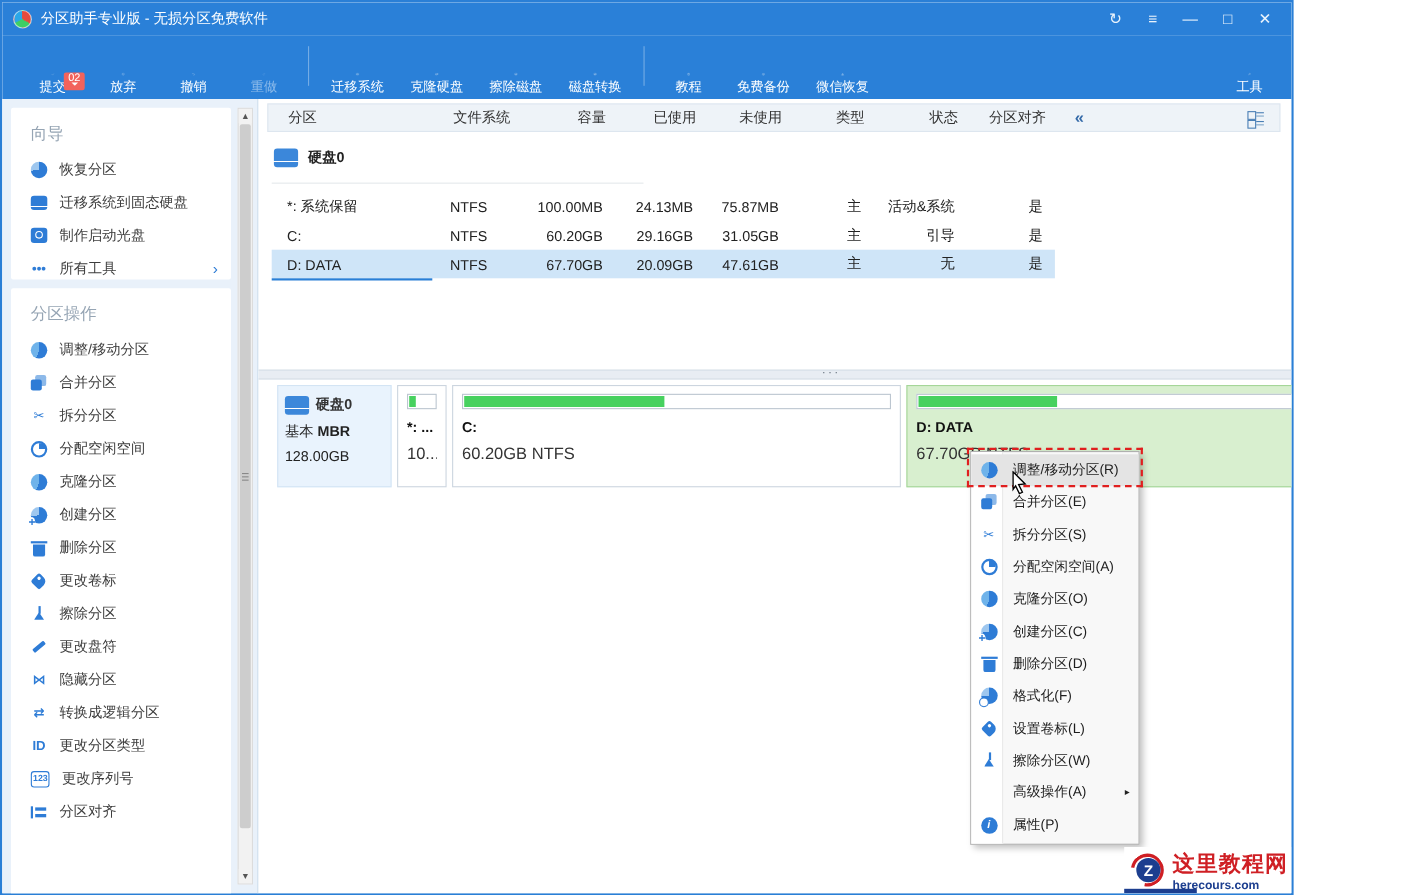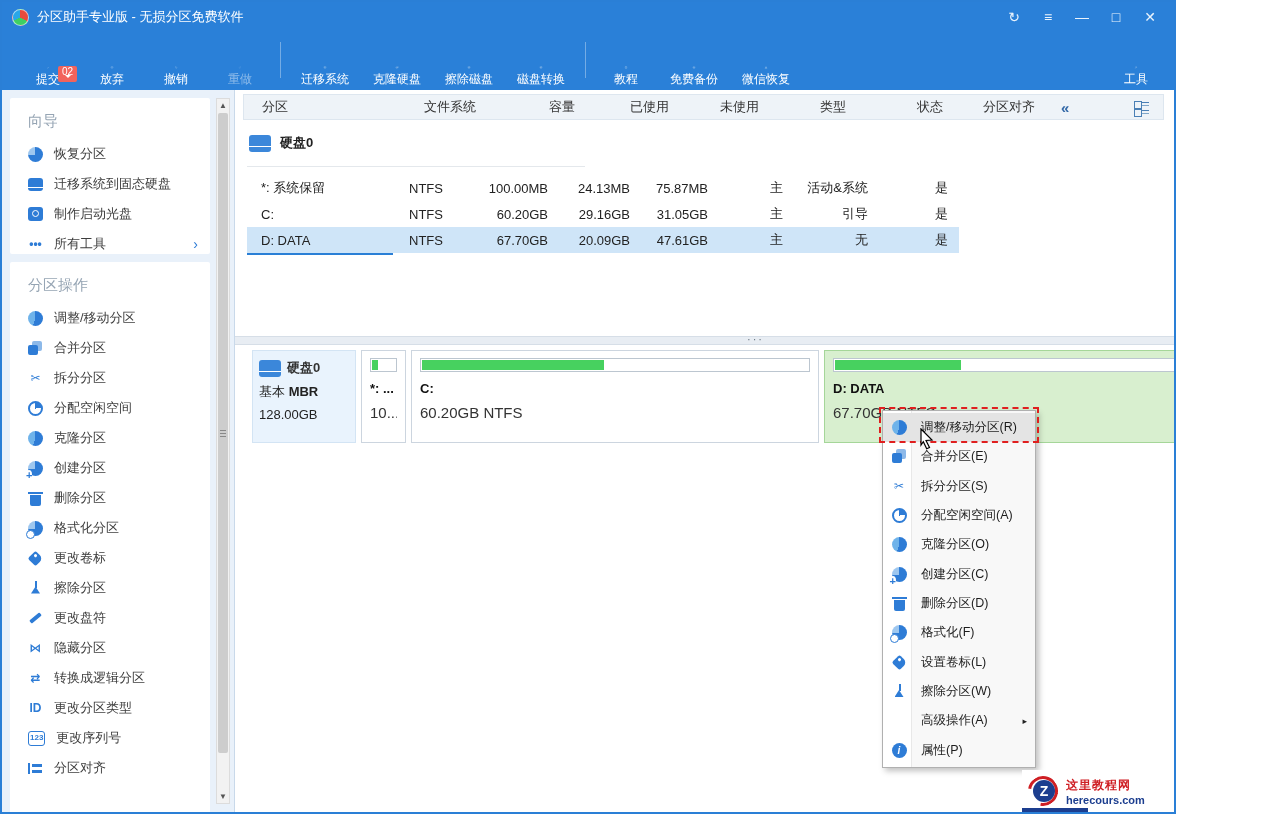--- a/index.html
+++ b/index.html
@@ -42,21 +42,21 @@
   .sb { position:absolute; right:4px; top:8px; width:14px; height:706px; background:#f2f2f2; border:1px solid #dcdcdc; }
   .sb-arrow { position:absolute; left:0; width:12px; height:13px; color:#555; font-size:8px; text-align:center; line-height:13px; background:#f2f2f2; }
   .sb-arrow.up { top:0; }
   .sb-arrow.down { bottom:0; }
   .sb-thumb { position:absolute; left:1px; top:14px; width:10px; height:640px; background:#cdcdcd; border-radius:2px; }
   .sb-grip { position:absolute; left:2px; top:320px; width:6px; height:1px; background:#888; box-shadow:0 3px 0 #888,0 -3px 0 #888; }
 
   
   .main { position:relative; flex:1; background:#fff; }
   .grid-header { position:absolute; left:8px; right:10px; top:4px; height:26px; background:#eef3f8; border:1px solid #dde6ef; display:flex; align-items:center; font-size:13px; color:#333; }
-  .gh-cols { display:grid; grid-template-columns:150px 75px 80px 82px 78px 75px 85px 80px; margin-left:6px;gap:12px; }
+  .gh-cols { display:grid; grid-template-columns:150px 75px 80px 82px 78px 75px 85px 80px; margin-left:6px; }
   .gh-cols span { padding-right:4px; text-align:right; }
   .gh-cols span:nth-child(1), .gh-cols span:nth-child(2) { text-align:left; padding-left:12px; }
   .gh-collapse { margin-left:22px; color:#3369a8; font-size:15px; font-weight:bold; }
   .gh-view { position:absolute; right:14px; top:6px; width:15px; height:14px; }
   .gh-view:before { content:""; position:absolute; left:0; top:0; width:6px; height:6px; border:1px solid #4a7fb5; }
   .gh-view:after { content:""; position:absolute; left:0; top:8px; width:6px; height:6px; border:1px solid #4a7fb5; }
   .gh-view .ln { position:absolute; left:8px; top:1px; width:7px; height:1px; background:#4a7fb5; box-shadow:0 3px 0 #7fa6c9,0 8px 0 #4a7fb5,0 11px 0 #7fa6c9; }
 
   .disk-group { position:absolute; left:14px; top:44px; display:flex; align-items:center; gap:9px; font-weight:bold; font-size:13px; color:#222; }
   .underline { position:absolute; left:12px; top:76px; width:338px; height:1px; background:#e4e8ec; }
@@ -97,21 +97,21 @@
 
   .cursor { position:absolute; left:915px; top:426px; z-index:40; }
 
   
   .wm { position:absolute; right:0; bottom:0; width:152px; height:42px; background:#fff; display:flex; align-items:center; padding-left:4px; z-index:50; }
   .wm:after { content:""; position:absolute; left:0; bottom:0; width:66px; height:4px; background:#1c3e8f; }
   .wm-logo { position:relative; width:36px; height:34px; flex:none; }
   .wm-swoosh { position:absolute; left:2px; top:2px; width:30px; height:30px; border:3px solid #cf1f24; border-radius:50%; border-left-color:transparent; transform:rotate(-35deg); }
   .wm-z { position:absolute; left:7px; top:6px; width:22px; height:22px; border-radius:50%; background:#1c3e8f; color:#fff; font-weight:bold; font-size:14px; display:flex; align-items:center; justify-content:center; }
   .wm-txt { margin-left:4px; }
-  .wm-title { color:#cf1f24; font-size:12px; font-weight:bold; letter-spacing:1px; }
+  .wm-title { color:#cf1f24; font-size:20px; font-weight:bold; letter-spacing:1px; }
   .wm-url { color:#1c3e8f; font-size:11px; font-weight:bold; }
 
   
   .ic { position:relative; display:inline-block; width:15px; height:15px; flex:none; }
   .ic-pie { border-radius:50%; background:conic-gradient(#2e7cd6 0 265deg,#9ec7ef 265deg 360deg); }
   .ic-pie.lt { background:conic-gradient(#2e7cd6 0 200deg,#6fb3ea 200deg 360deg); }
   .ic-clock { border-radius:50%; border:2px solid #2e7cd6; background:conic-gradient(#2e7cd6 0 90deg,#fff 90deg 360deg); }
   .ic-plus:after { content:"+"; position:absolute; left:-2px; bottom:-4px; color:#2e7cd6; background:#fff; border-radius:50%; font-size:11px; font-weight:bold; line-height:10px; }
   .ic-drive { background:linear-gradient(#2e7cd6 0 9px,#fff 9px 10px,#2e7cd6 10px); border-radius:3px; height:13px; margin-top:1px; }
   .ic-drive.big { width:22px; height:17px; background:linear-gradient(#3b87da 0 11px,#fff 11px 12px,#3b87da 12px); border-radius:3px; }
@@ -300,24 +300,20 @@
           </div>
         <div class="s-item">
             <span class="ic ic-pie ic-plus"></span>
             <span class="lbl">创建分区</span>
           </div>
         <div class="s-item">
             <span class="ic ic-trash"></span>
             <span class="lbl">删除分区</span>
           </div>
         <div class="s-item">
-            <span class="ic ic-format"></span>
-            <span class="lbl">格式化分区</span>
-          </div>
-        <div class="s-item">
             <span class="ic ic-tag"></span>
             <span class="lbl">更改卷标</span>
           </div>
         <div class="s-item">
             <span class="ic ic-brush"></span>
             <span class="lbl">擦除分区</span>
           </div>
         <div class="s-item">
             <span class="ic ic-pencil"></span>
             <span class="lbl">更改盘符</span>

